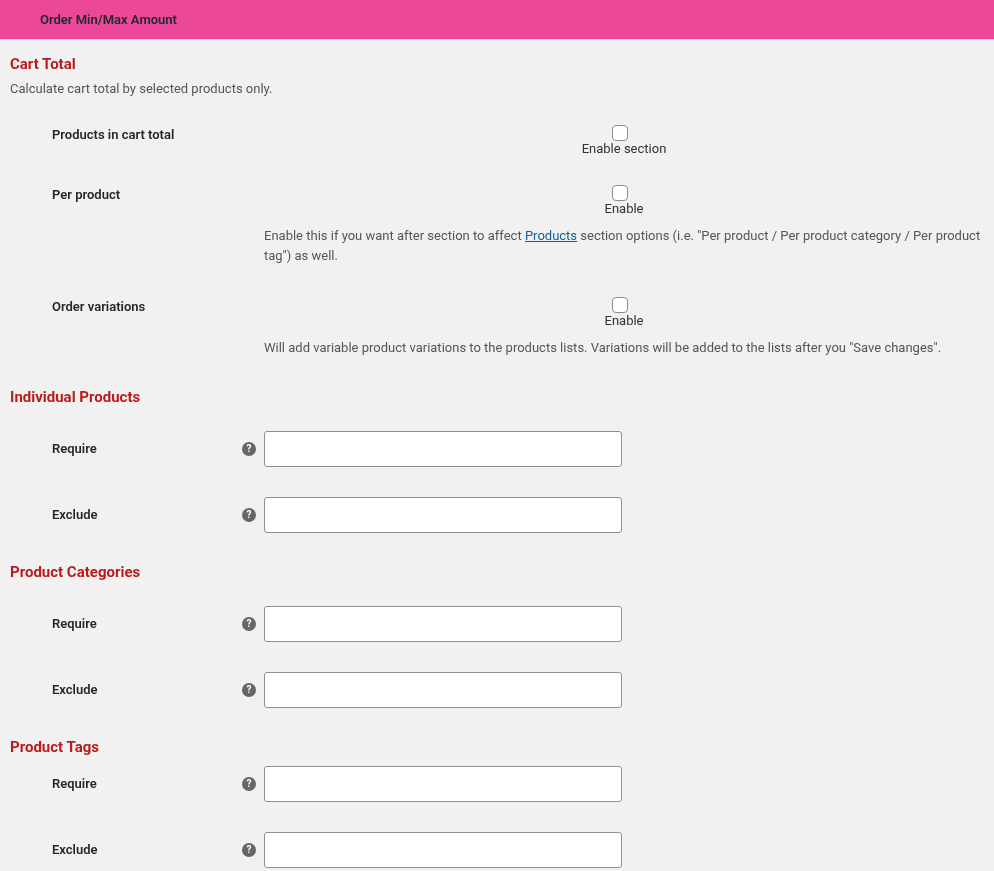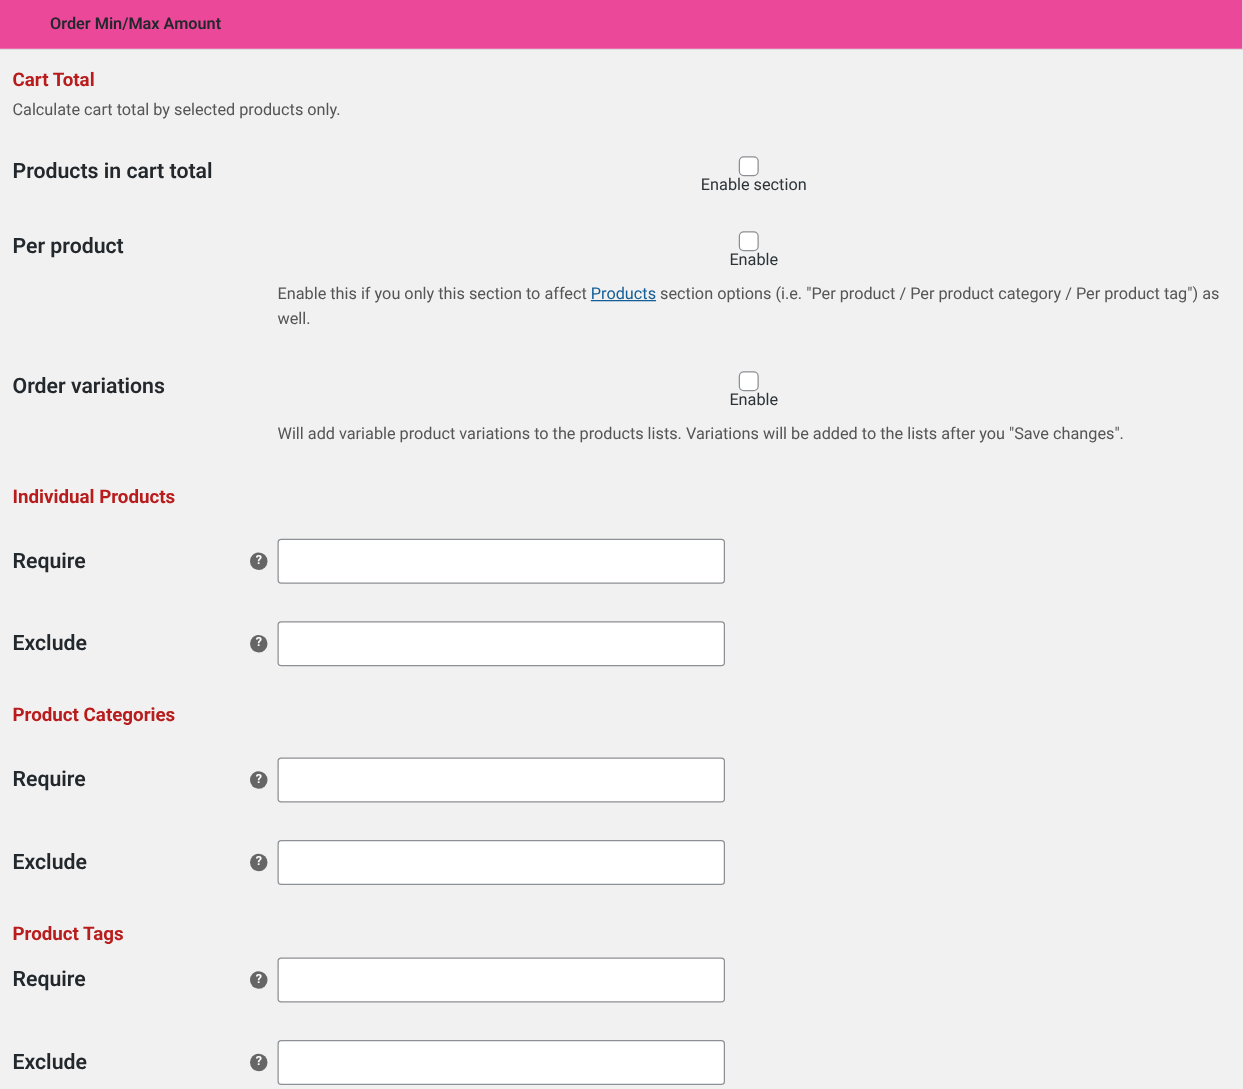--- a/index.html
+++ b/index.html
@@ -42,24 +42,25 @@
       display: flex;
       align-items: flex-start;
       margin-bottom: 25px;
     }
     .form-row.with-desc {
       margin-bottom: 28px;
     }
     .form-label {
       width: 190px;
       flex-shrink: 0;
-      font-size: 17px;
+      font-size: 13px;
       font-weight: 600;
       color: #23282d;
       padding-top: 6px;
+      margin-left: 42px;
     }
     .help-col {
       width: 22px;
       flex-shrink: 0;
       display: flex;
       align-items: center;
       padding-top: 9px;
     }
     .help-icon {
       width: 14px;
@@ -165,21 +166,21 @@
 
     <div class="form-row with-desc">
       <div class="form-label">Per product</div>
       <div class="help-col"></div>
       <div class="form-control">
         <label class="checkbox-wrapper">
           <input type="checkbox" class="checkbox" style="">
           <span class="checkbox-label">Enable</span>
         </label>
         <p class="field-description">
-          <span>Enable this if you only this section to affect </span><a href="#">Products</a><span> section options (i.e. "Per product / Per product category / Per product tag") as well.</span>
+          <span>Enable this if you want after section to affect </span><a href="#">Products</a><span> section options (i.e. "Per product / Per product category / Per product tag") as well.</span>
         </p>
       </div>
     </div>
 
     <div class="form-row with-desc">
       <div class="form-label">Order variations</div>
       <div class="help-col"></div>
       <div class="form-control">
         <label class="checkbox-wrapper">
           <input type="checkbox" class="checkbox" style="">

